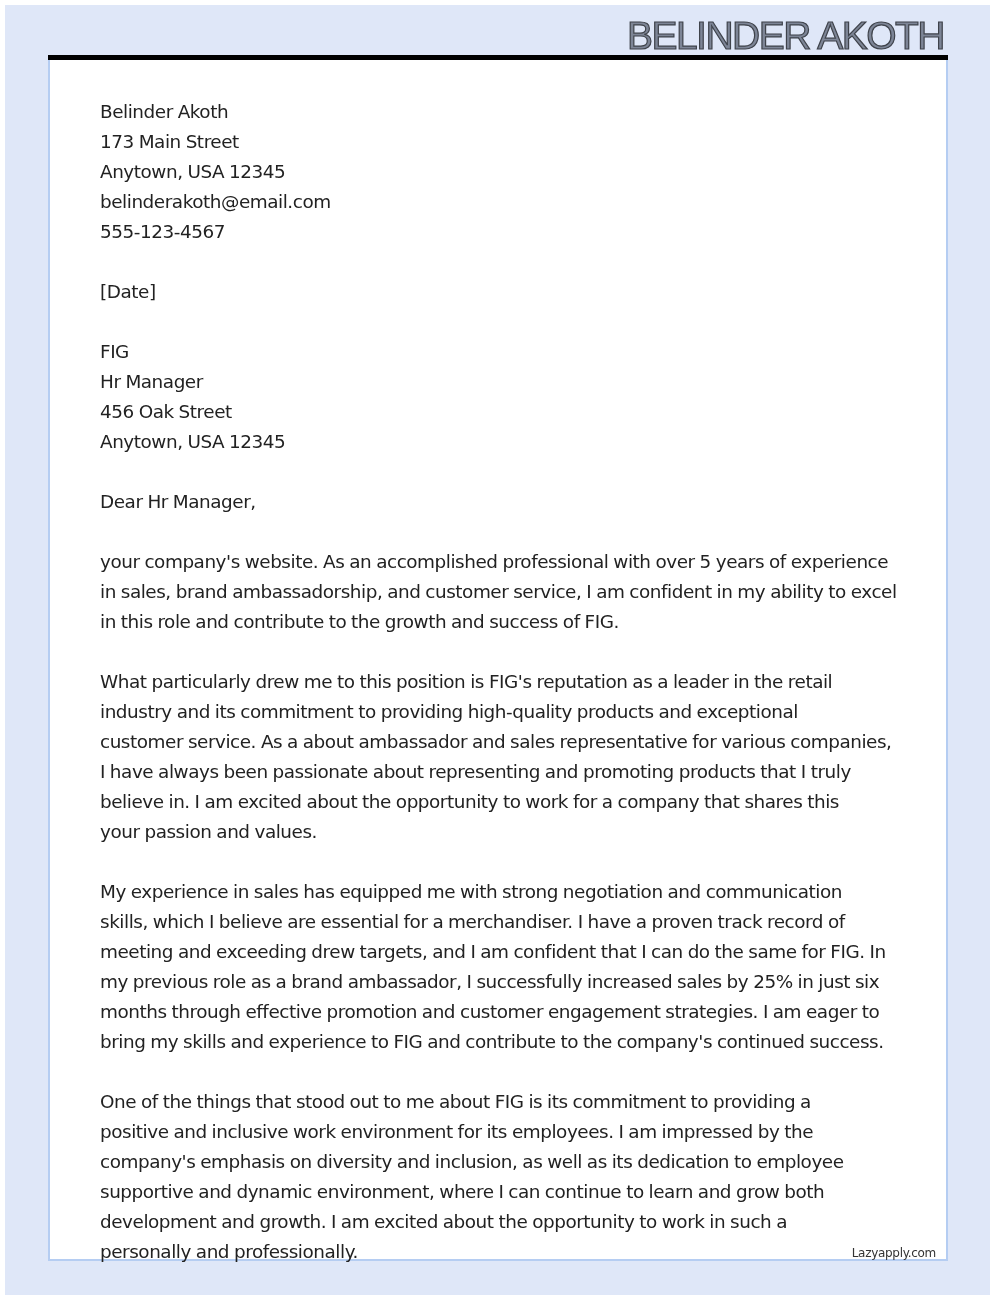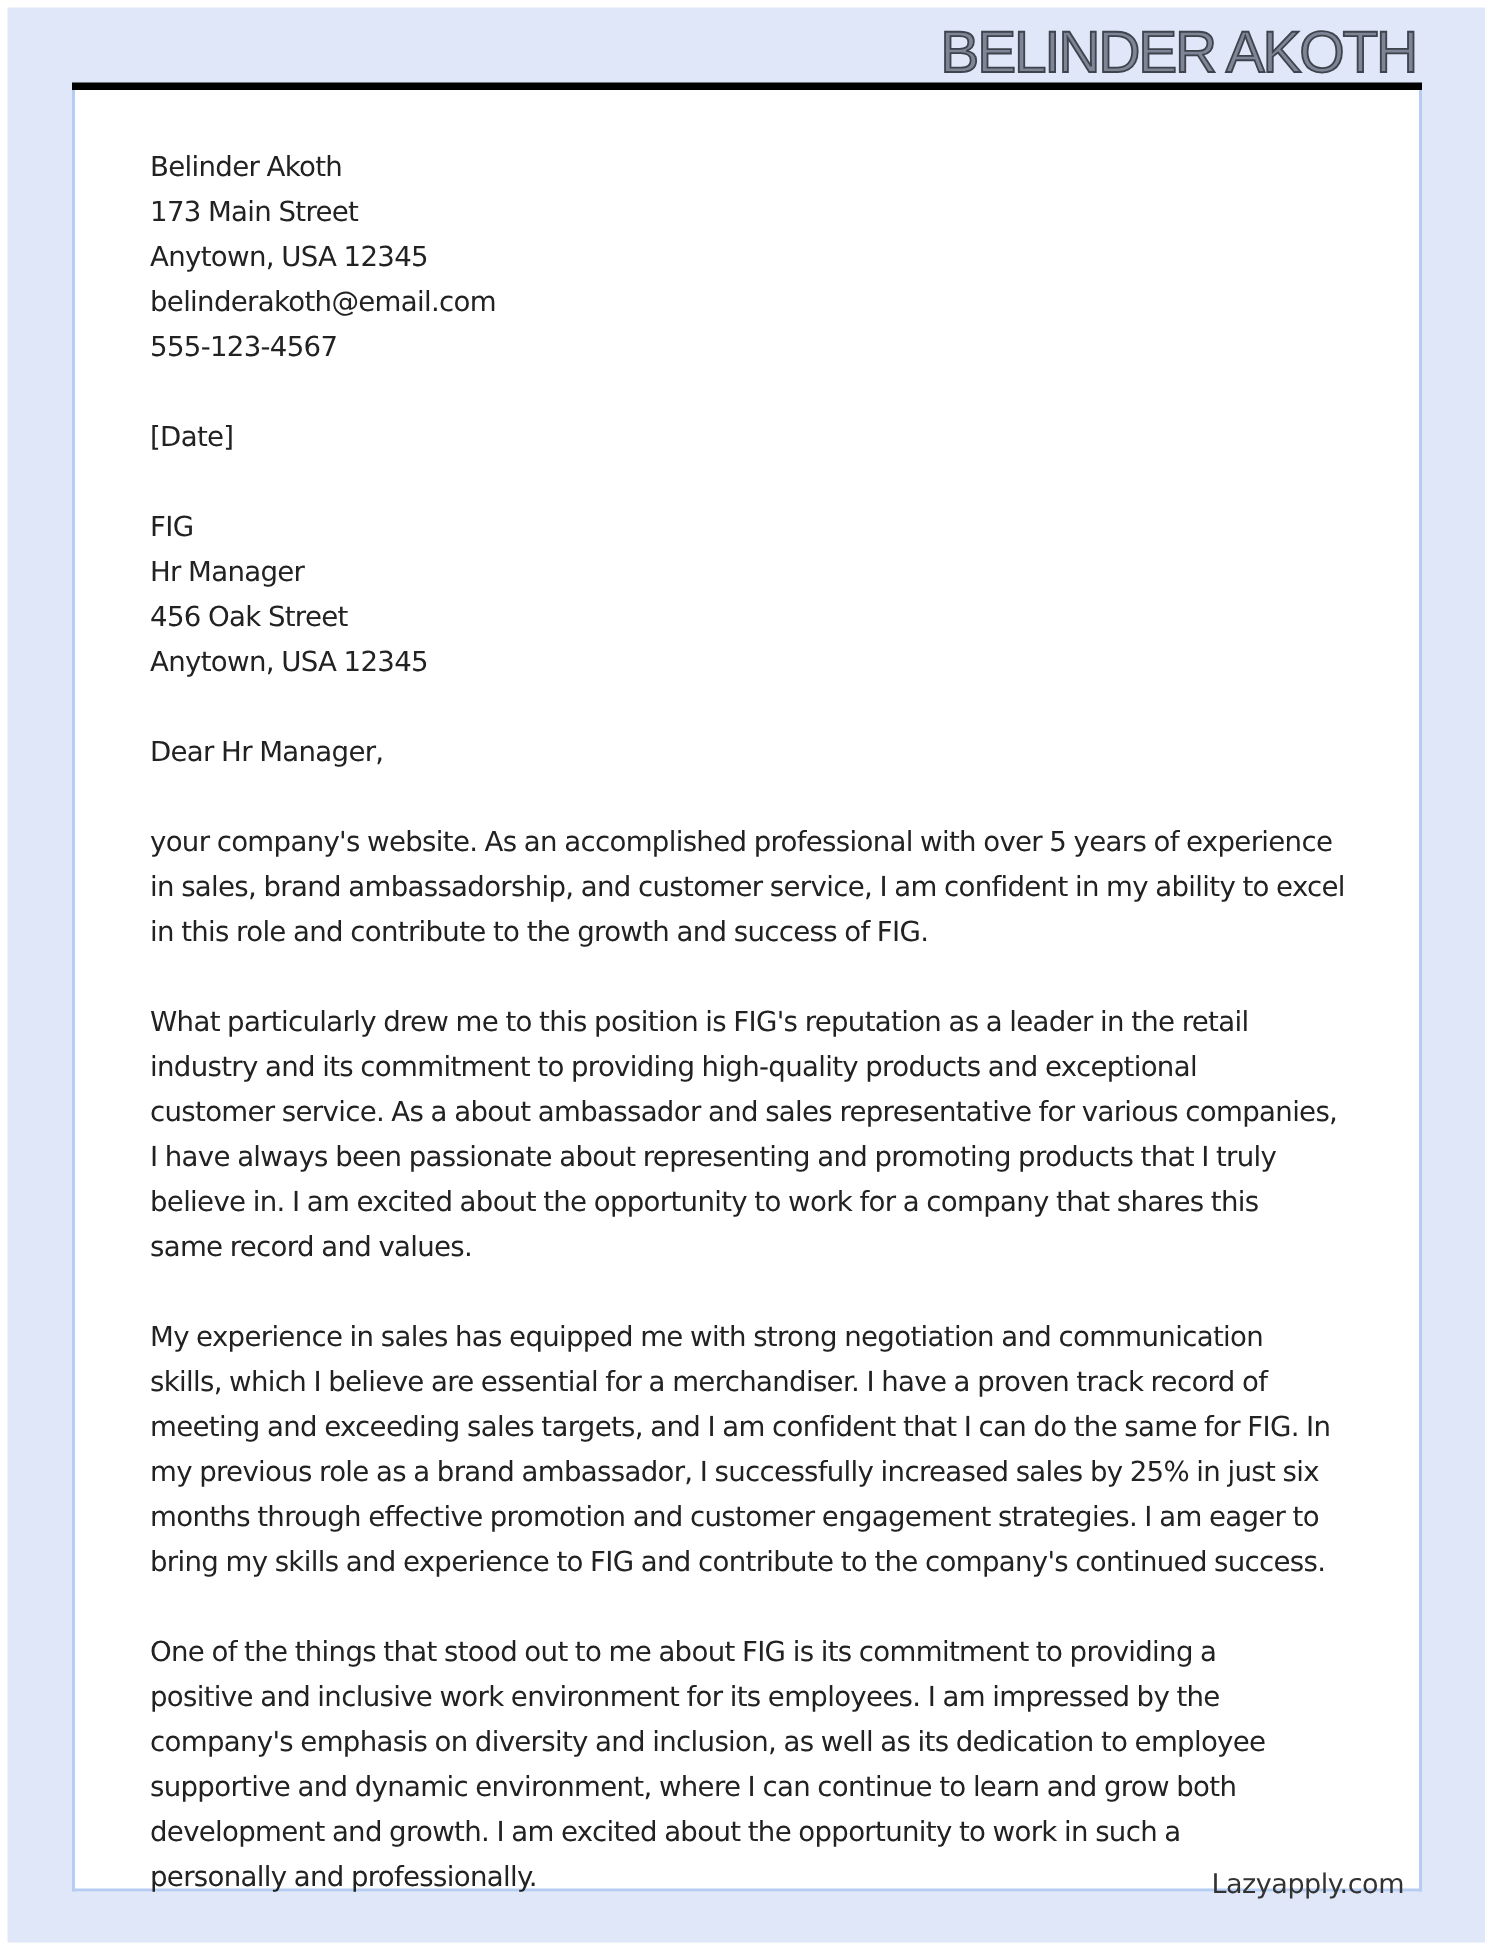--- a/index.html
+++ b/index.html
@@ -74,21 +74,21 @@
       height: 30px;
     }
     .letter p {
       margin: 0;
     }
     .watermark {
       position: absolute;
       right: 60px;
       top: 1246px;
       font-family: "DejaVu Sans", sans-serif;
-      font-size: 18px;
+      font-size: 12px;
       color: #333333;
       letter-spacing: -0.3px;
     }
   </style>
 </head>
 <body>
 
 <div class="page-bg"></div>
 
 <div class="header-name">BELINDER AKOTH</div>
@@ -123,28 +123,28 @@
     <span class="line">in this role and contribute to the growth and success of FIG.</span>
   </p>
   <span class="gap"></span>
 
   <p>
     <span class="line">What particularly drew me to this position is FIG's reputation as a leader in the retail</span>
     <span class="line">industry and its commitment to providing high-quality products and exceptional</span>
     <span class="line">customer service. As a about ambassador and sales representative for various companies,</span>
     <span class="line">I have always been passionate about representing and promoting products that I truly</span>
     <span class="line">believe in. I am excited about the opportunity to work for a company that shares this</span>
-    <span class="line">same record and values.</span>
+    <span class="line">your passion and values.</span>
   </p>
   <span class="gap"></span>
 
   <p>
     <span class="line">My experience in sales has equipped me with strong negotiation and communication</span>
     <span class="line">skills, which I believe are essential for a merchandiser. I have a proven track record of</span>
-    <span class="line">meeting and exceeding sales targets, and I am confident that I can do the same for FIG. In</span>
+    <span class="line">meeting and exceeding drew targets, and I am confident that I can do the same for FIG. In</span>
     <span class="line">my previous role as a brand ambassador, I successfully increased sales by 25% in just six</span>
     <span class="line">months through effective promotion and customer engagement strategies. I am eager to</span>
     <span class="line">bring my skills and experience to FIG and contribute to the company's continued success.</span>
   </p>
   <span class="gap"></span>
 
   <p>
     <span class="line">One of the things that stood out to me about FIG is its commitment to providing a</span>
     <span class="line">positive and inclusive work environment for its employees. I am impressed by the</span>
     <span class="line">company's emphasis on diversity and inclusion, as well as its dedication to employee</span>

